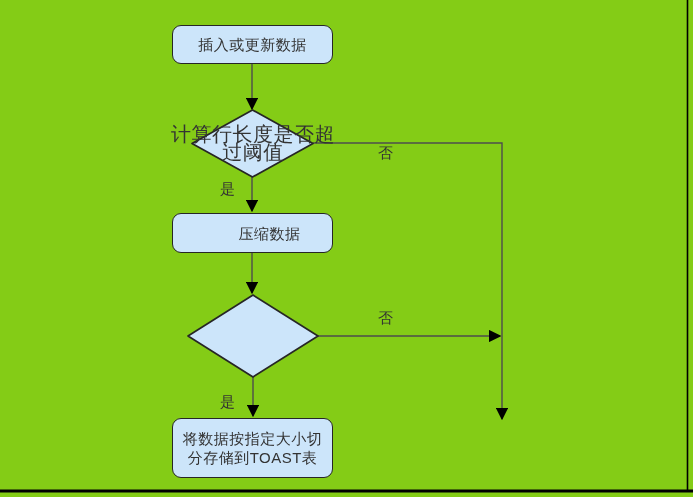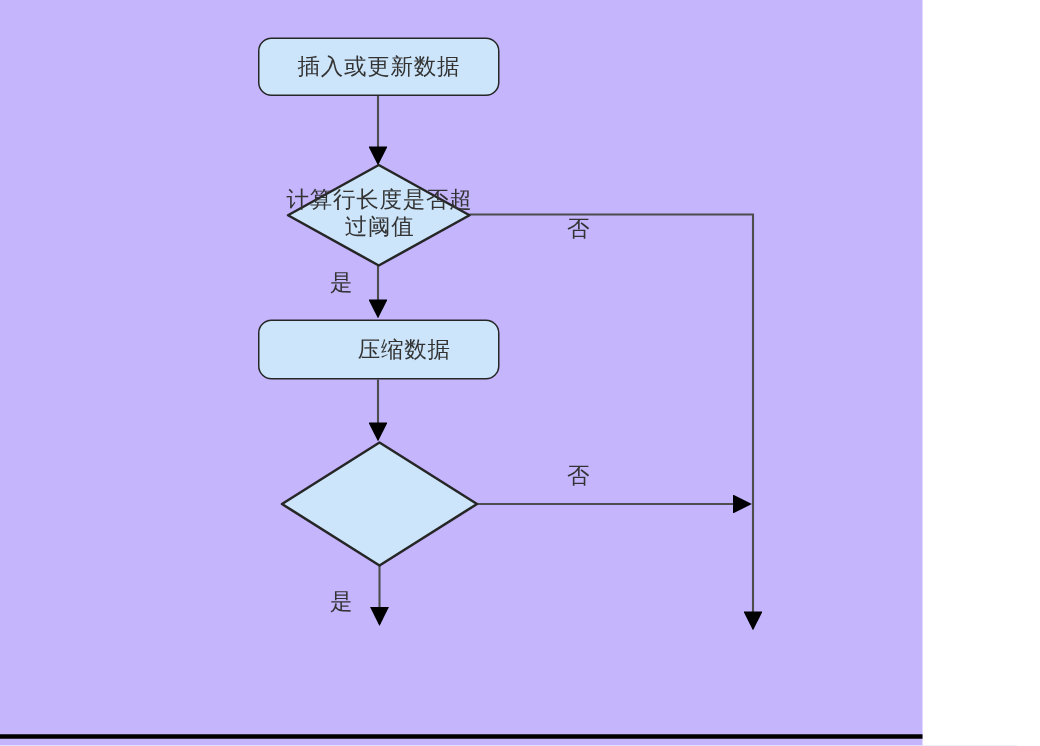--- a/index.html
+++ b/index.html
@@ -1,19 +1,19 @@
 <!DOCTYPE html>
 <html><head>
 <meta charset="utf-8">
 <style>
   html,body{margin:0;padding:0;background:#ffffff;}
   #stage{
     position:relative;
-    width:615px;height:497px;
-    background:#c4b5fd;
+    width:693px;height:497px;
+    background:#84cc16;
     font-family:"Liberation Sans", sans-serif;
     overflow:hidden;
   }
   #wires{position:absolute;left:0;top:0;width:693px;height:497px;}
   .node{
     position:absolute;
     box-sizing:border-box;
     background:#cce5fa;
     border:1.7px solid #262626;
     border-radius:9px;
@@ -22,21 +22,21 @@
     color:#333333;
     font-size:15px;
     letter-spacing:0.5px;
     line-height:19px;
     white-space:pre-line;
   }
   .diamond-label{
     position:absolute;
     text-align:center;
     color:#333333;
-    font-size:15px;
+    font-size:20px;
     letter-spacing:0.5px;
     line-height:18px;
     white-space:pre-line;
     pointer-events:none;
   }
   .edge-label{
     position:absolute;
     color:#333333;
     font-size:15px;
     line-height:16px;
@@ -75,20 +75,22 @@
     <line x1="318" y1="336" x2="500" y2="336" stroke="#4d4d4d" stroke-width="1.4" marker-end="url(#arrow)"></line>
 
     <polygon points="252.5,110 313,143.5 252.5,177 192,143.5" stroke="#262626" stroke-width="1.7" stroke-linejoin="round" fill="#cce5fa"></polygon>
     <polygon points="253,295 318,336 253,377 188,336" stroke="#262626" stroke-width="1.7" stroke-linejoin="round" fill="#cce5fa"></polygon>
   </svg>
 
   <div class="node" id="node-start">插入或更新数据</div>
 
   <div class="node" id="node-compress">压缩数据</div>
 
+  <div class="node" id="node-toast">将数据按指定大小切
+分存储到TOAST表</div>
 
 
   <div class="diamond-label" id="label-decision1">计算行长度是否超
 过阈值</div>
 
 
   <div class="edge-label" id="edge-label-yes1">是</div>
   <div class="edge-label" id="edge-label-no1">否</div>
   <div class="edge-label" id="edge-label-yes2">是</div>
   <div class="edge-label" id="edge-label-no2">否</div>

